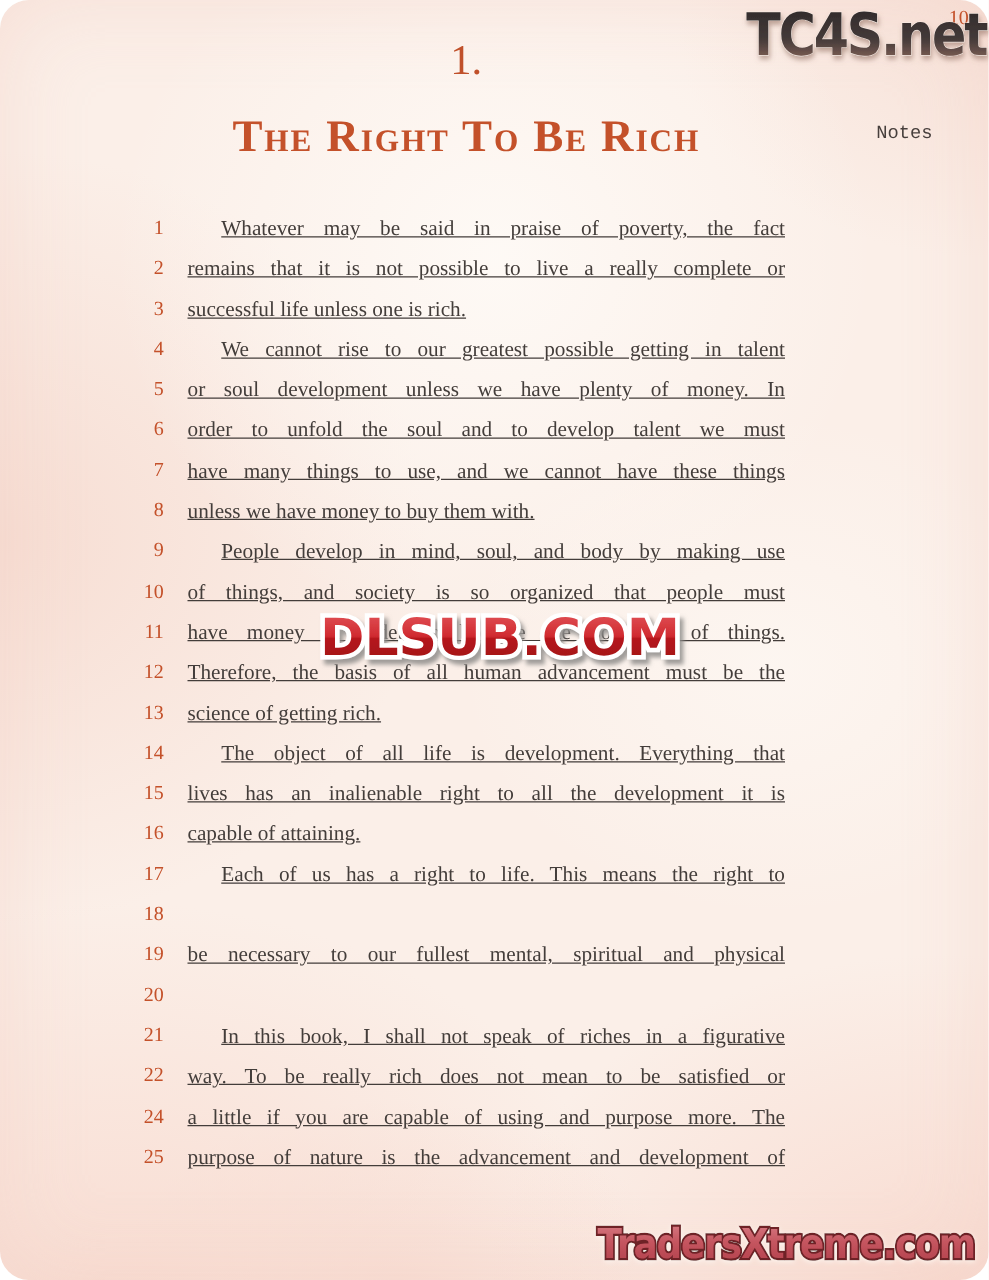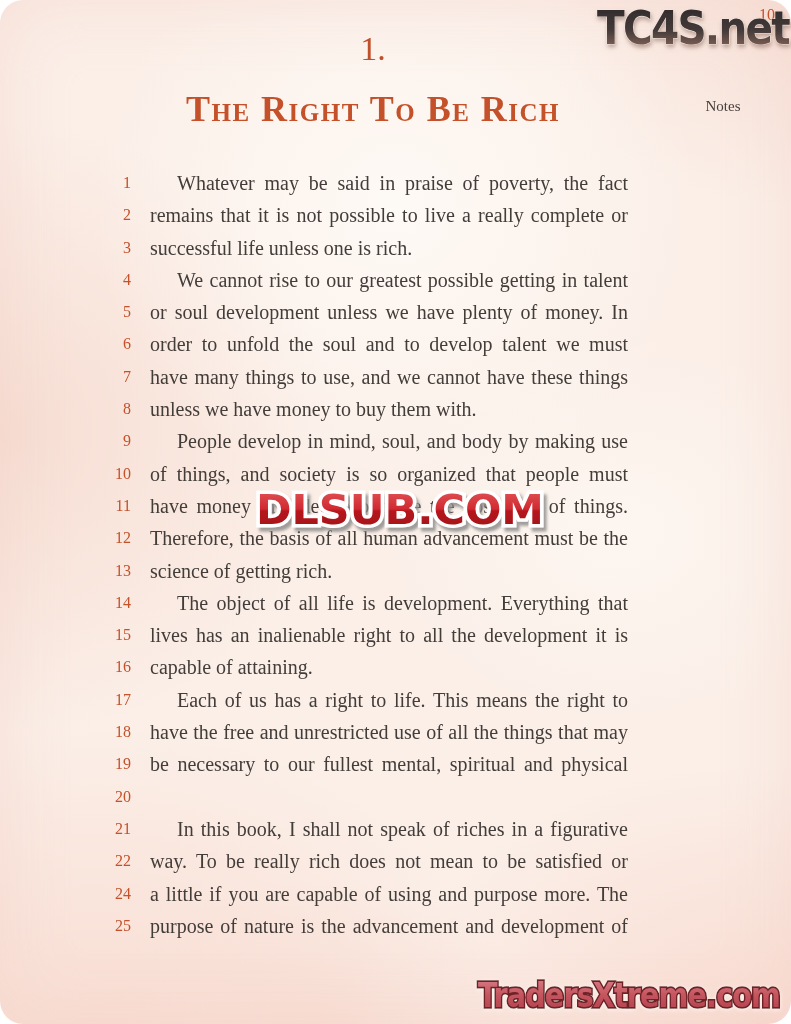--- a/index.html
+++ b/index.html
@@ -22,37 +22,38 @@
   }
   
   .heading-col{position:absolute;left:118px;width:510px;text-align:center;}
   .chapter-number{top:30px;font-size:34px;color:#c0502a;}
   .chapter-title{
     top:88px;font-size:36px;color:#c4512a;
     font-variant:small-caps;letter-spacing:1.5px;font-weight:600;
   }
   .notes-label{
     position:absolute;left:701px;top:98px;width:44px;text-align:center;
-    font-size:15px;color:#473f3c;
+    font-size:15px;color:#473f3c;font-family:Liberation Mono, monospace;
   }
   .page-number{
     position:absolute;top:6px;right:16px;
     font-size:16px;color:#c4512a;z-index:1;
   }
   
   .text-lines{position:absolute;left:0;top:167px;width:791px;}
   .line-row{position:relative;height:32.3px;line-height:32.3px;}
   .line-num{
     position:absolute;left:96px;width:35px;text-align:right;
     font-size:16px;color:#c4512a;
   }
   .line-text{
     position:absolute;left:150px;width:478px;
-    font-size:20px;color:#433d3a;
+    font-size:17px;color:#433d3a;
     white-space:normal;
+    text-decoration:underline;
   }
   .line-text.justify{text-align:justify;text-align-last:justify;}
   .line-text.indent{text-indent:27px;}
   
   .wm{position:absolute;pointer-events:none;}
   .wm-tc4s{top:0;right:-4px;z-index:2;}
   .wm-dlsub{left:240px;top:476px;z-index:3;}
   .wm-traders{right:-2px;bottom:0;z-index:3;}
   svg text{font-family:"DejaVu Sans",sans-serif;}
 </style>
@@ -165,21 +166,20 @@
       <span class="line-text">capable of attaining.</span>
     </div>
 
     <div class="line-row">
       <span class="line-num">17</span>
       <span class="line-text justify indent">Each of us has a right to life. This means the right to</span>
     </div>
 
     <div class="line-row">
       <span class="line-num">18</span>
-      <span class="line-text justify">have the free and unrestricted use of all the things that may</span>
     </div>
 
     <div class="line-row">
       <span class="line-num">19</span>
       <span class="line-text justify">be necessary to our fullest mental, spiritual and physical</span>
     </div>
 
     <div class="line-row">
       <span class="line-num">20</span>
     </div>

